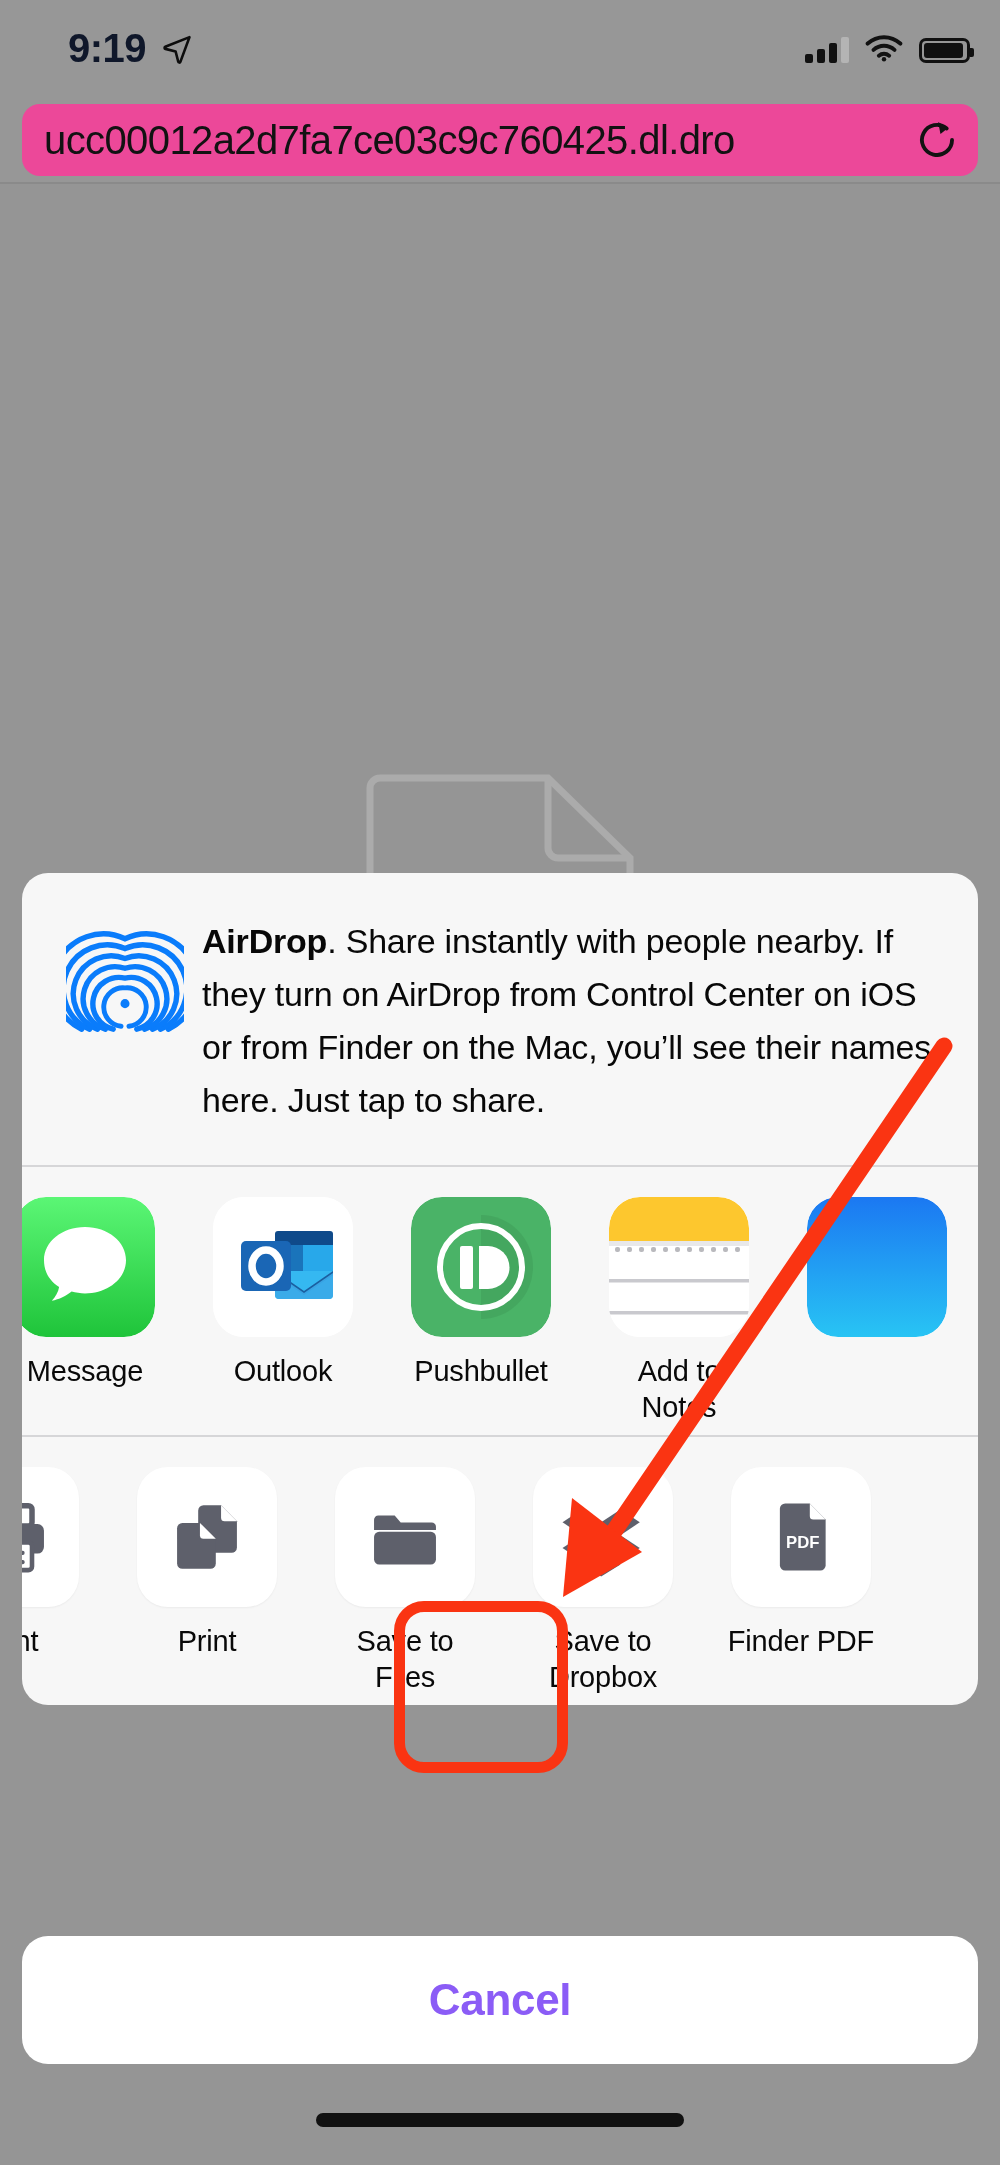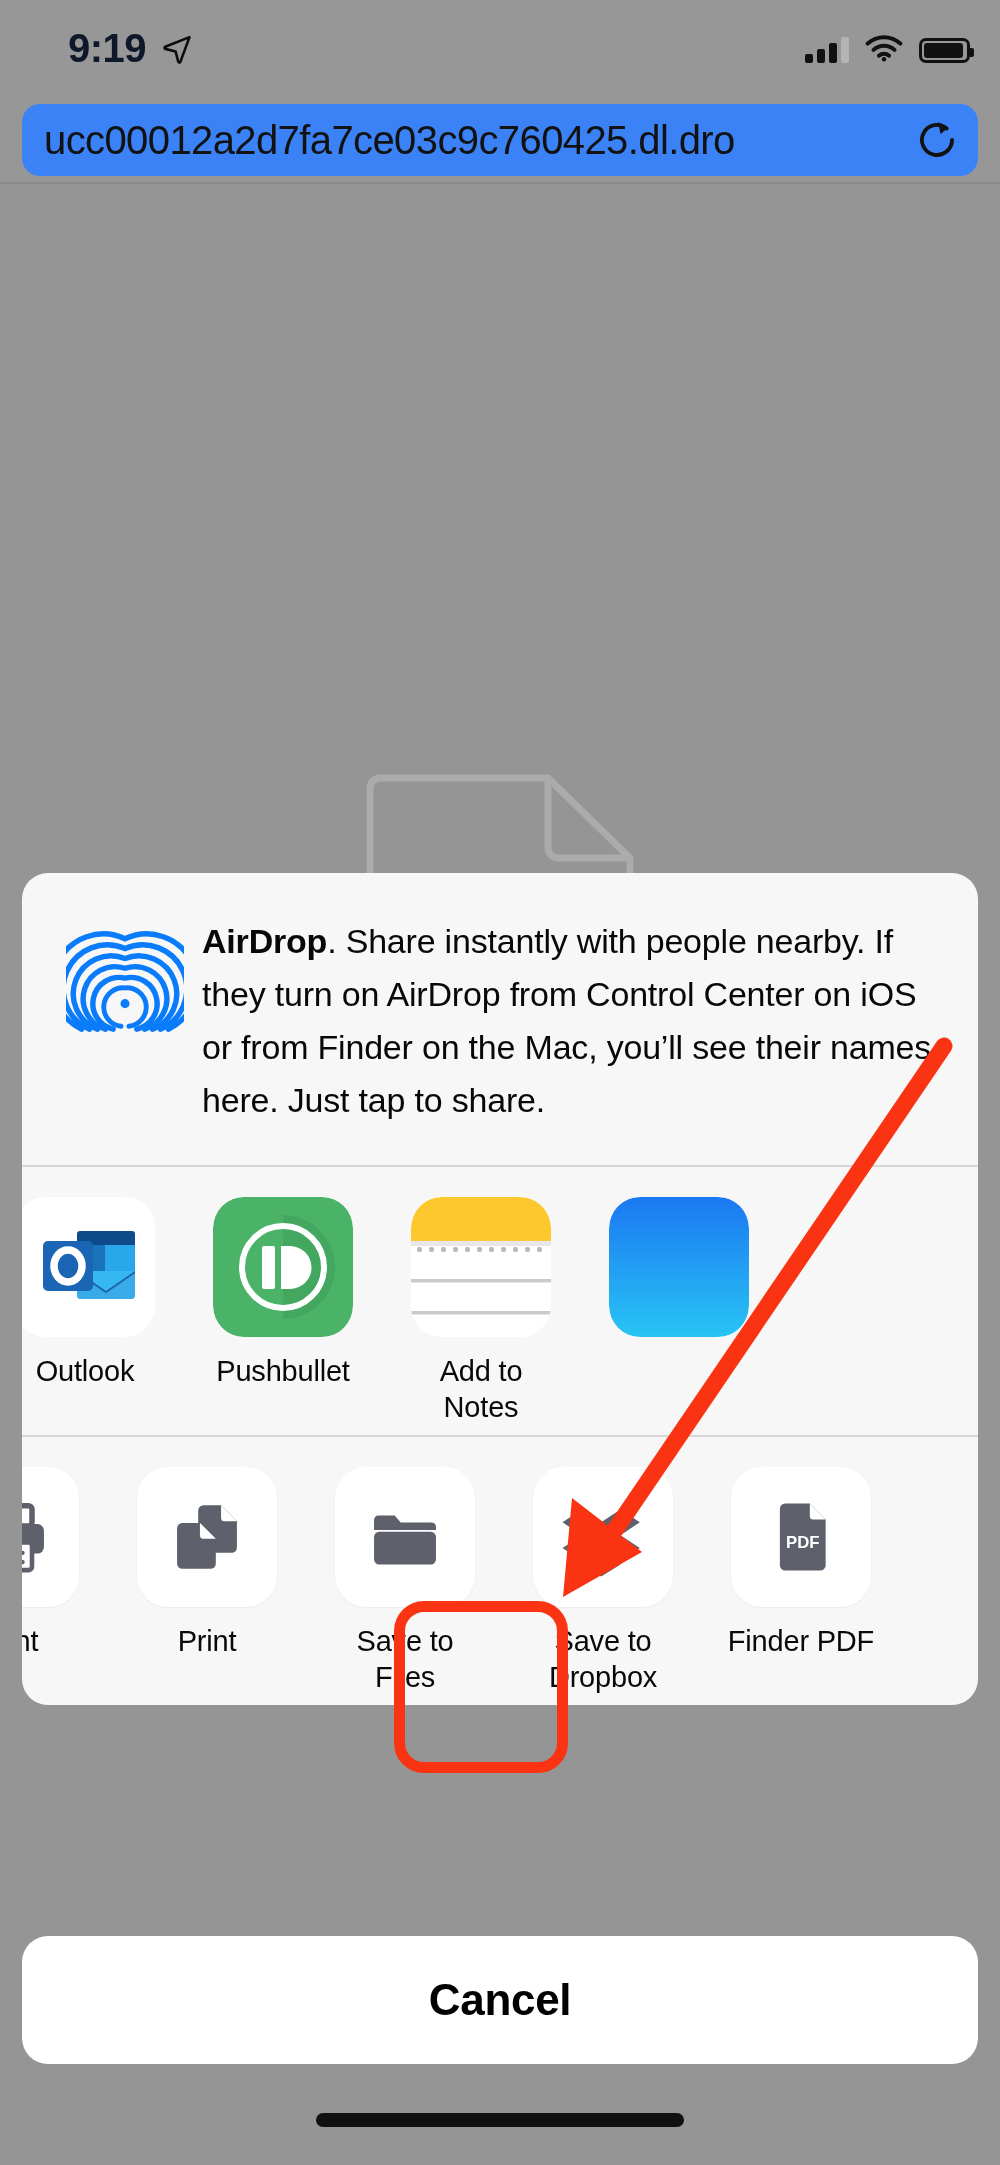--- a/index.html
+++ b/index.html
@@ -79,21 +79,21 @@
   .urlbar-wrap {
     position: absolute;
     left: 0; top: 96px;
     width: 1000px; height: 86px;
     background: #979797;
   }
   .urlbar {
     position: absolute;
     left: 22px; top: 8px;
     width: 956px; height: 72px;
-    background: #3b82f6;
+    background: #ec4899;
     border-radius: 18px;
     box-sizing: border-box;
     display: flex;
     align-items: center;
   }
   .url-text {
     flex: 1;
     margin-left: 22px;
     font-size: 40px;
     color: #121212;
@@ -247,21 +247,21 @@
     position: absolute;
     left: 22px; top: 1936px;
     width: 956px; height: 128px;
     background: #ffffff;
     border-radius: 26px;
     display: flex;
     align-items: center;
     justify-content: center;
     font-size: 44px;
     font-weight: 600;
-    color: #000000;
+    color: #8b5cf6;
     letter-spacing: -0.3px;
   }
 
   
   .home-ind {
     position: absolute;
     left: 50%;
     transform: translateX(-50%);
     top: 2113px;
     width: 368px; height: 14px;
@@ -342,20 +342,35 @@
         </svg>
       </div>
       <div class="airdrop-text"><b>AirDrop</b><span>. Share instantly with people nearby. If they turn on AirDrop from Control Center on iOS or from Finder on the Mac, you’ll see their names here. Just tap to share.</span></div>
     </div>
 
     <div class="divider"></div>
 
     <div class="row">
       <div class="row-track" style="left:-18px;">
 
+        <div class="cell">
+          <div class="tile">
+            <svg viewBox="0 0 140 140" width="140" height="140">
+              <defs>
+                  <linearGradient id="gMsg" x1="0" y1="0" x2="0" y2="1">
+                <stop offset="0" stop-color="#5bf675"></stop>
+                    <stop offset="1" stop-color="#1fc43a"></stop>
+              </linearGradient>
+                </defs>
+              <rect width="140" height="140" rx="31" fill="url(#gMsg)"></rect>
+              <path d="M70 30c23 0 41 14.8 41 33.2 0 18.4-18 33.2-41 33.2-4.7 0-9.2-.6-13.4-1.8-5.2 4.3-12.6 8-19.8 9.2 3.6-3.9 6.6-9.1 7.3-13.9C33.9 83.6 29 74.1 29 63.2 29 44.8 47 30 70 30z" fill="#fff"></path>
+            </svg>
+          </div>
+          <div class="label">Message</div>
+        </div>
 
         <div class="cell">
           <div class="tile">
             <svg viewBox="0 0 140 140" width="140" height="140">
               <rect width="140" height="140" rx="31" fill="#fff"></rect>
               <rect x="62" y="34" width="58" height="22" rx="3" fill="#0f4a8a"></rect>
               <rect x="90" y="48" width="30" height="26" fill="#28a8ea"></rect>
               <rect x="62" y="48" width="28" height="26" fill="#1a74bb"></rect>
               <path d="M62 74h58v24a4 4 0 0 1-4 4H66a4 4 0 0 1-4-4V74z" fill="#35b8f1"></path>
               <path d="M62 74l29 20 29-20v4L91 98 62 78v-4z" fill="#1b5fa0"></path>

